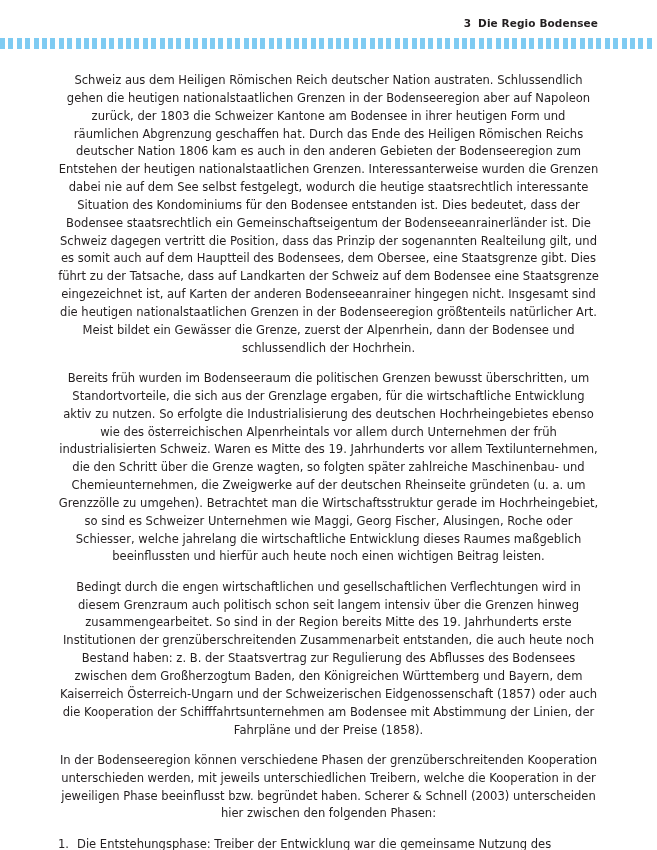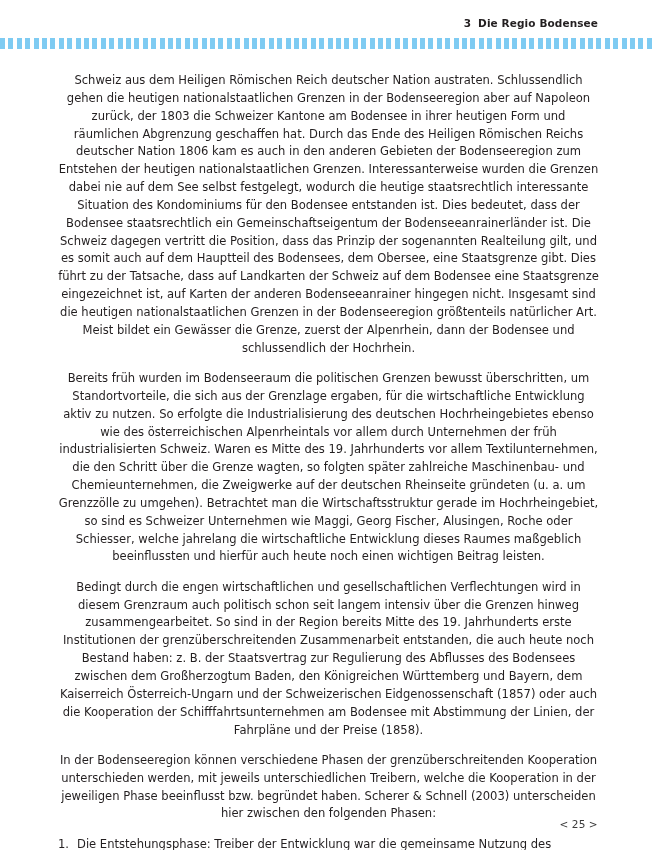--- a/index.html
+++ b/index.html
@@ -120,17 +120,14 @@
     <p class="body-par">In der Bodenseeregion können verschiedene Phasen der grenzüberschreitenden Kooperation unterschieden werden, mit jeweils unterschiedlichen Treibern, welche die Kooperation in der jeweiligen Phase beeinflusst bzw. begründet haben. Scherer &amp; Schnell (2003) unterscheiden hier zwischen den folgenden Phasen:</p>
 
     <ol class="phase-list">
       <li>
         <span class="marker">1.</span><span>Die Entstehungsphase: Treiber der Entwicklung war die gemeinsame Nutzung des Allmendegutes „Bodensee“ und die Notwendigkeit, die Nutzung dieses Gutes zu koordinieren, um Übernutzungen zu vermeiden.</span>
       </li>
     </ol>
 
   </div>
 
-  <div class="folio">
-    <span class="arrow">&lt;</span><span class="num">25</span><span class="arrow">&gt;</span>
-  </div>
 
 </div>
 
 </body></html>

